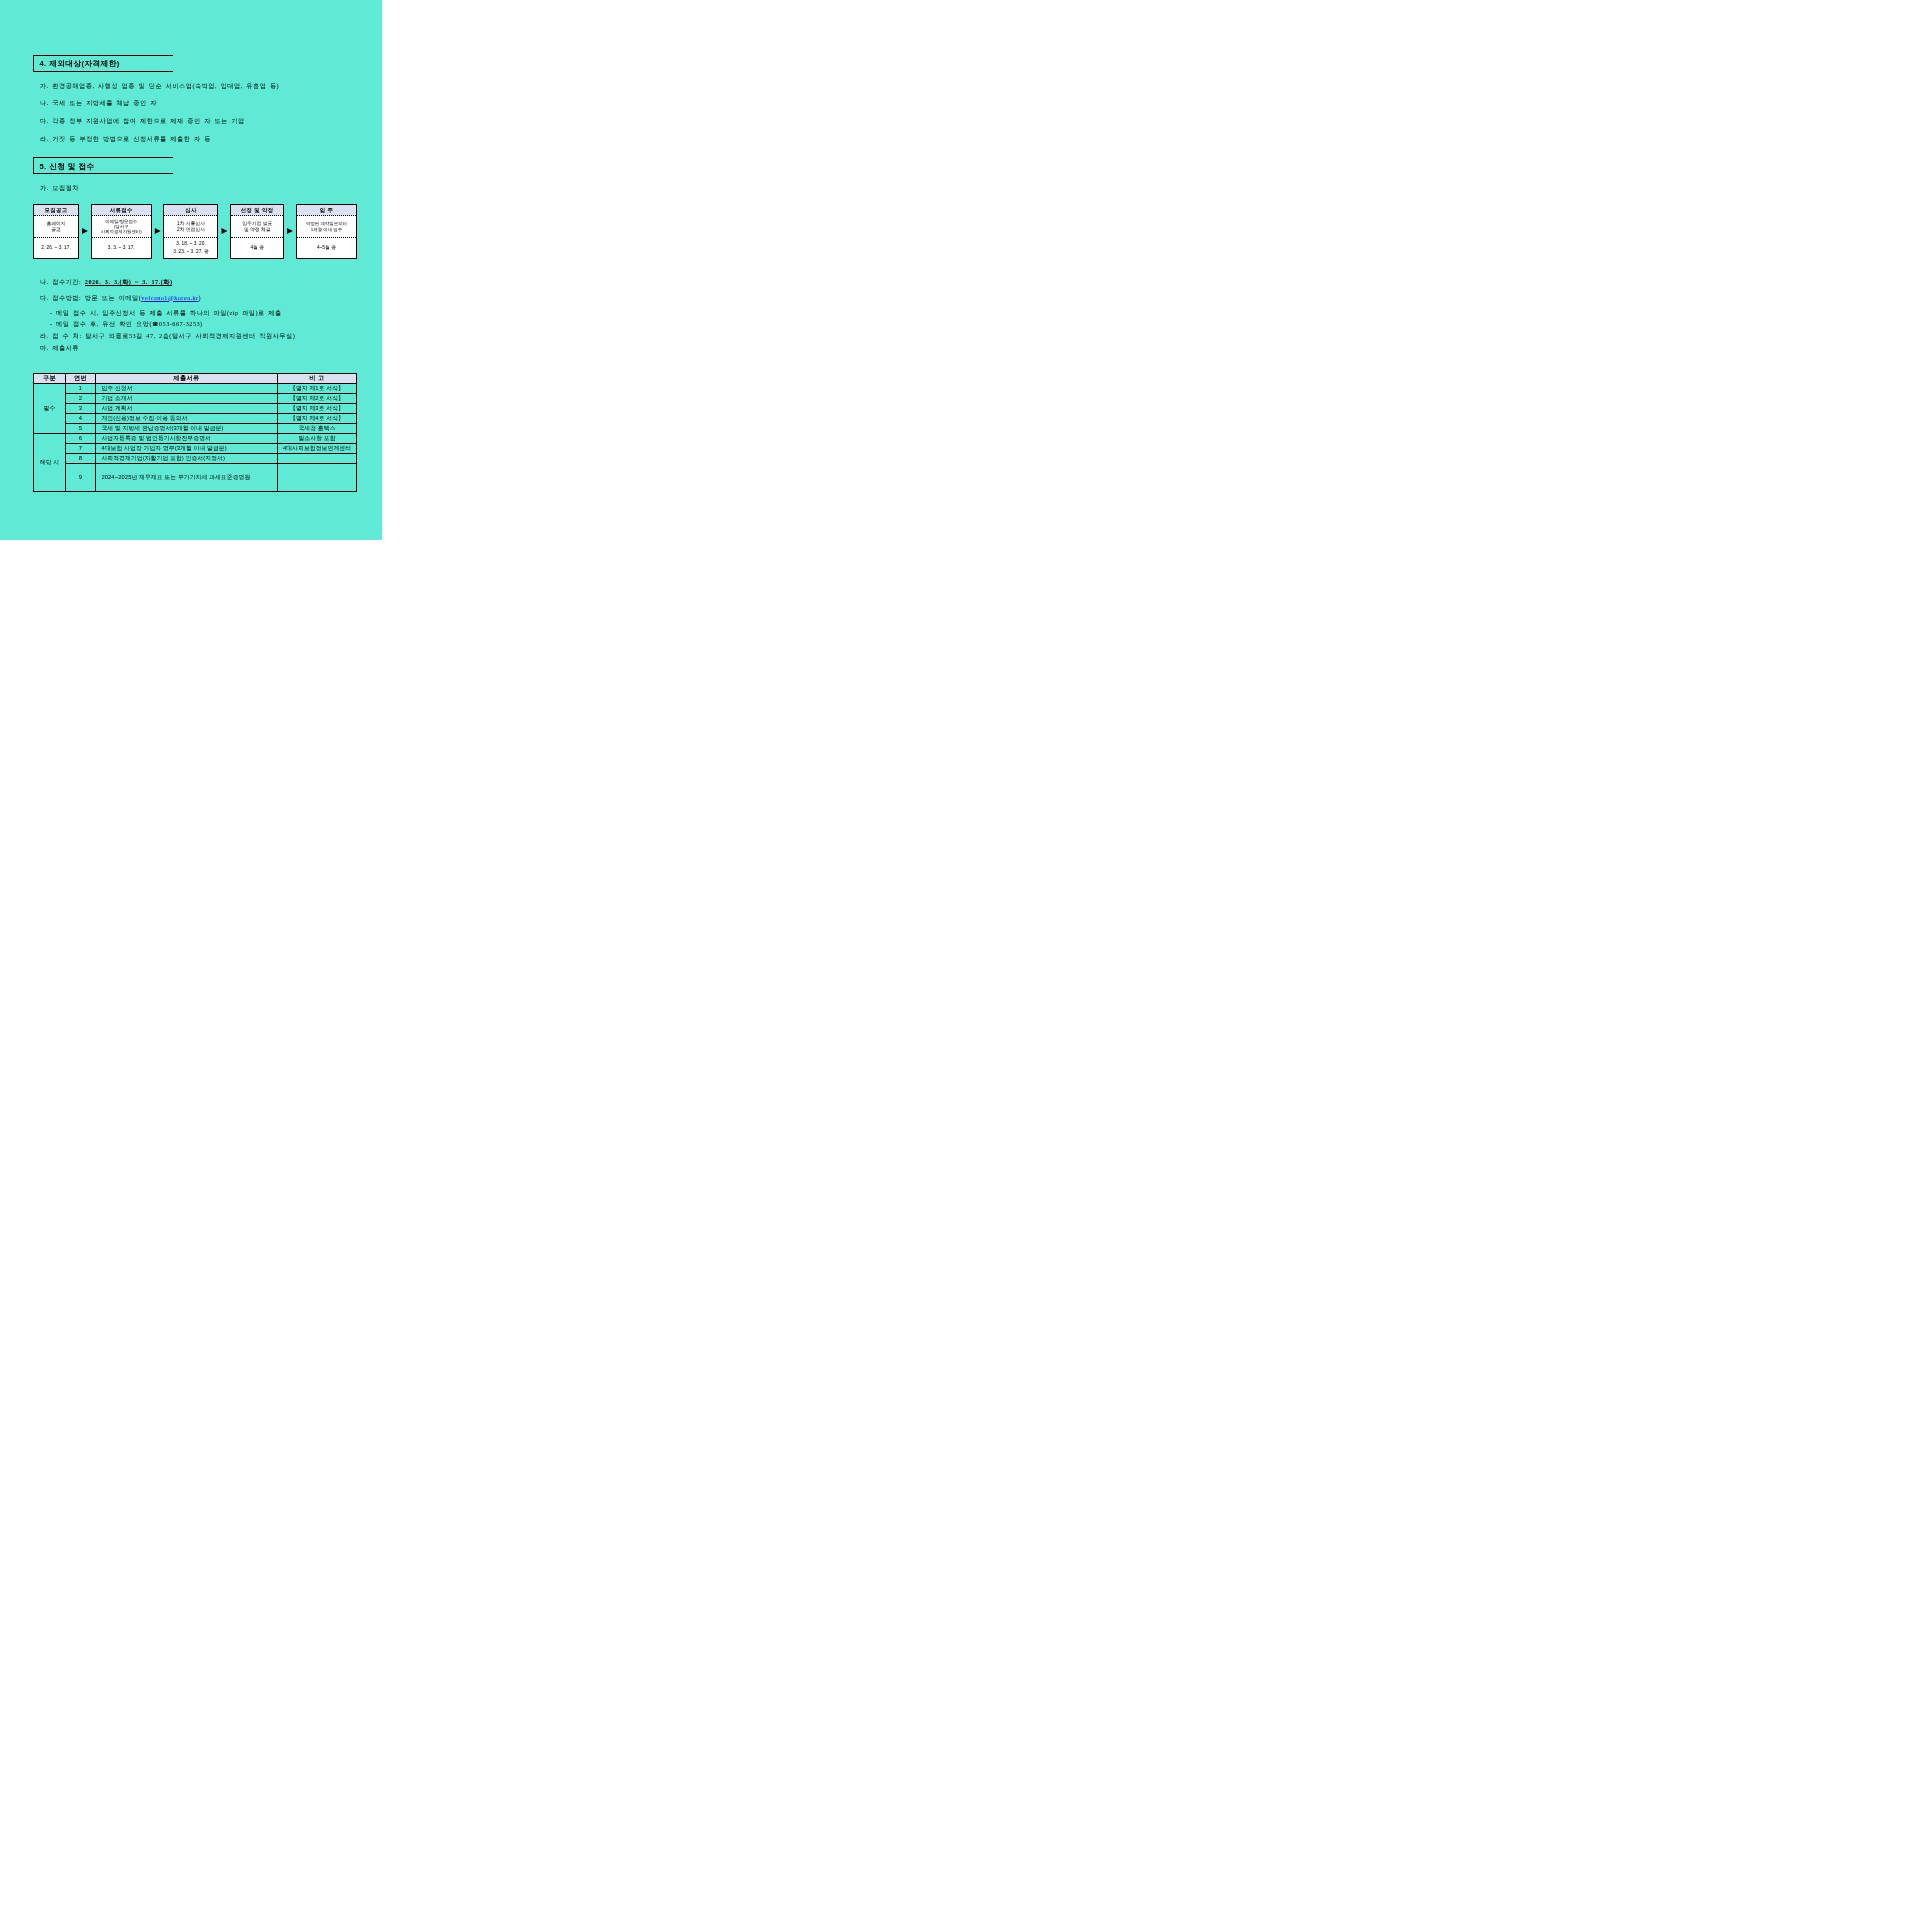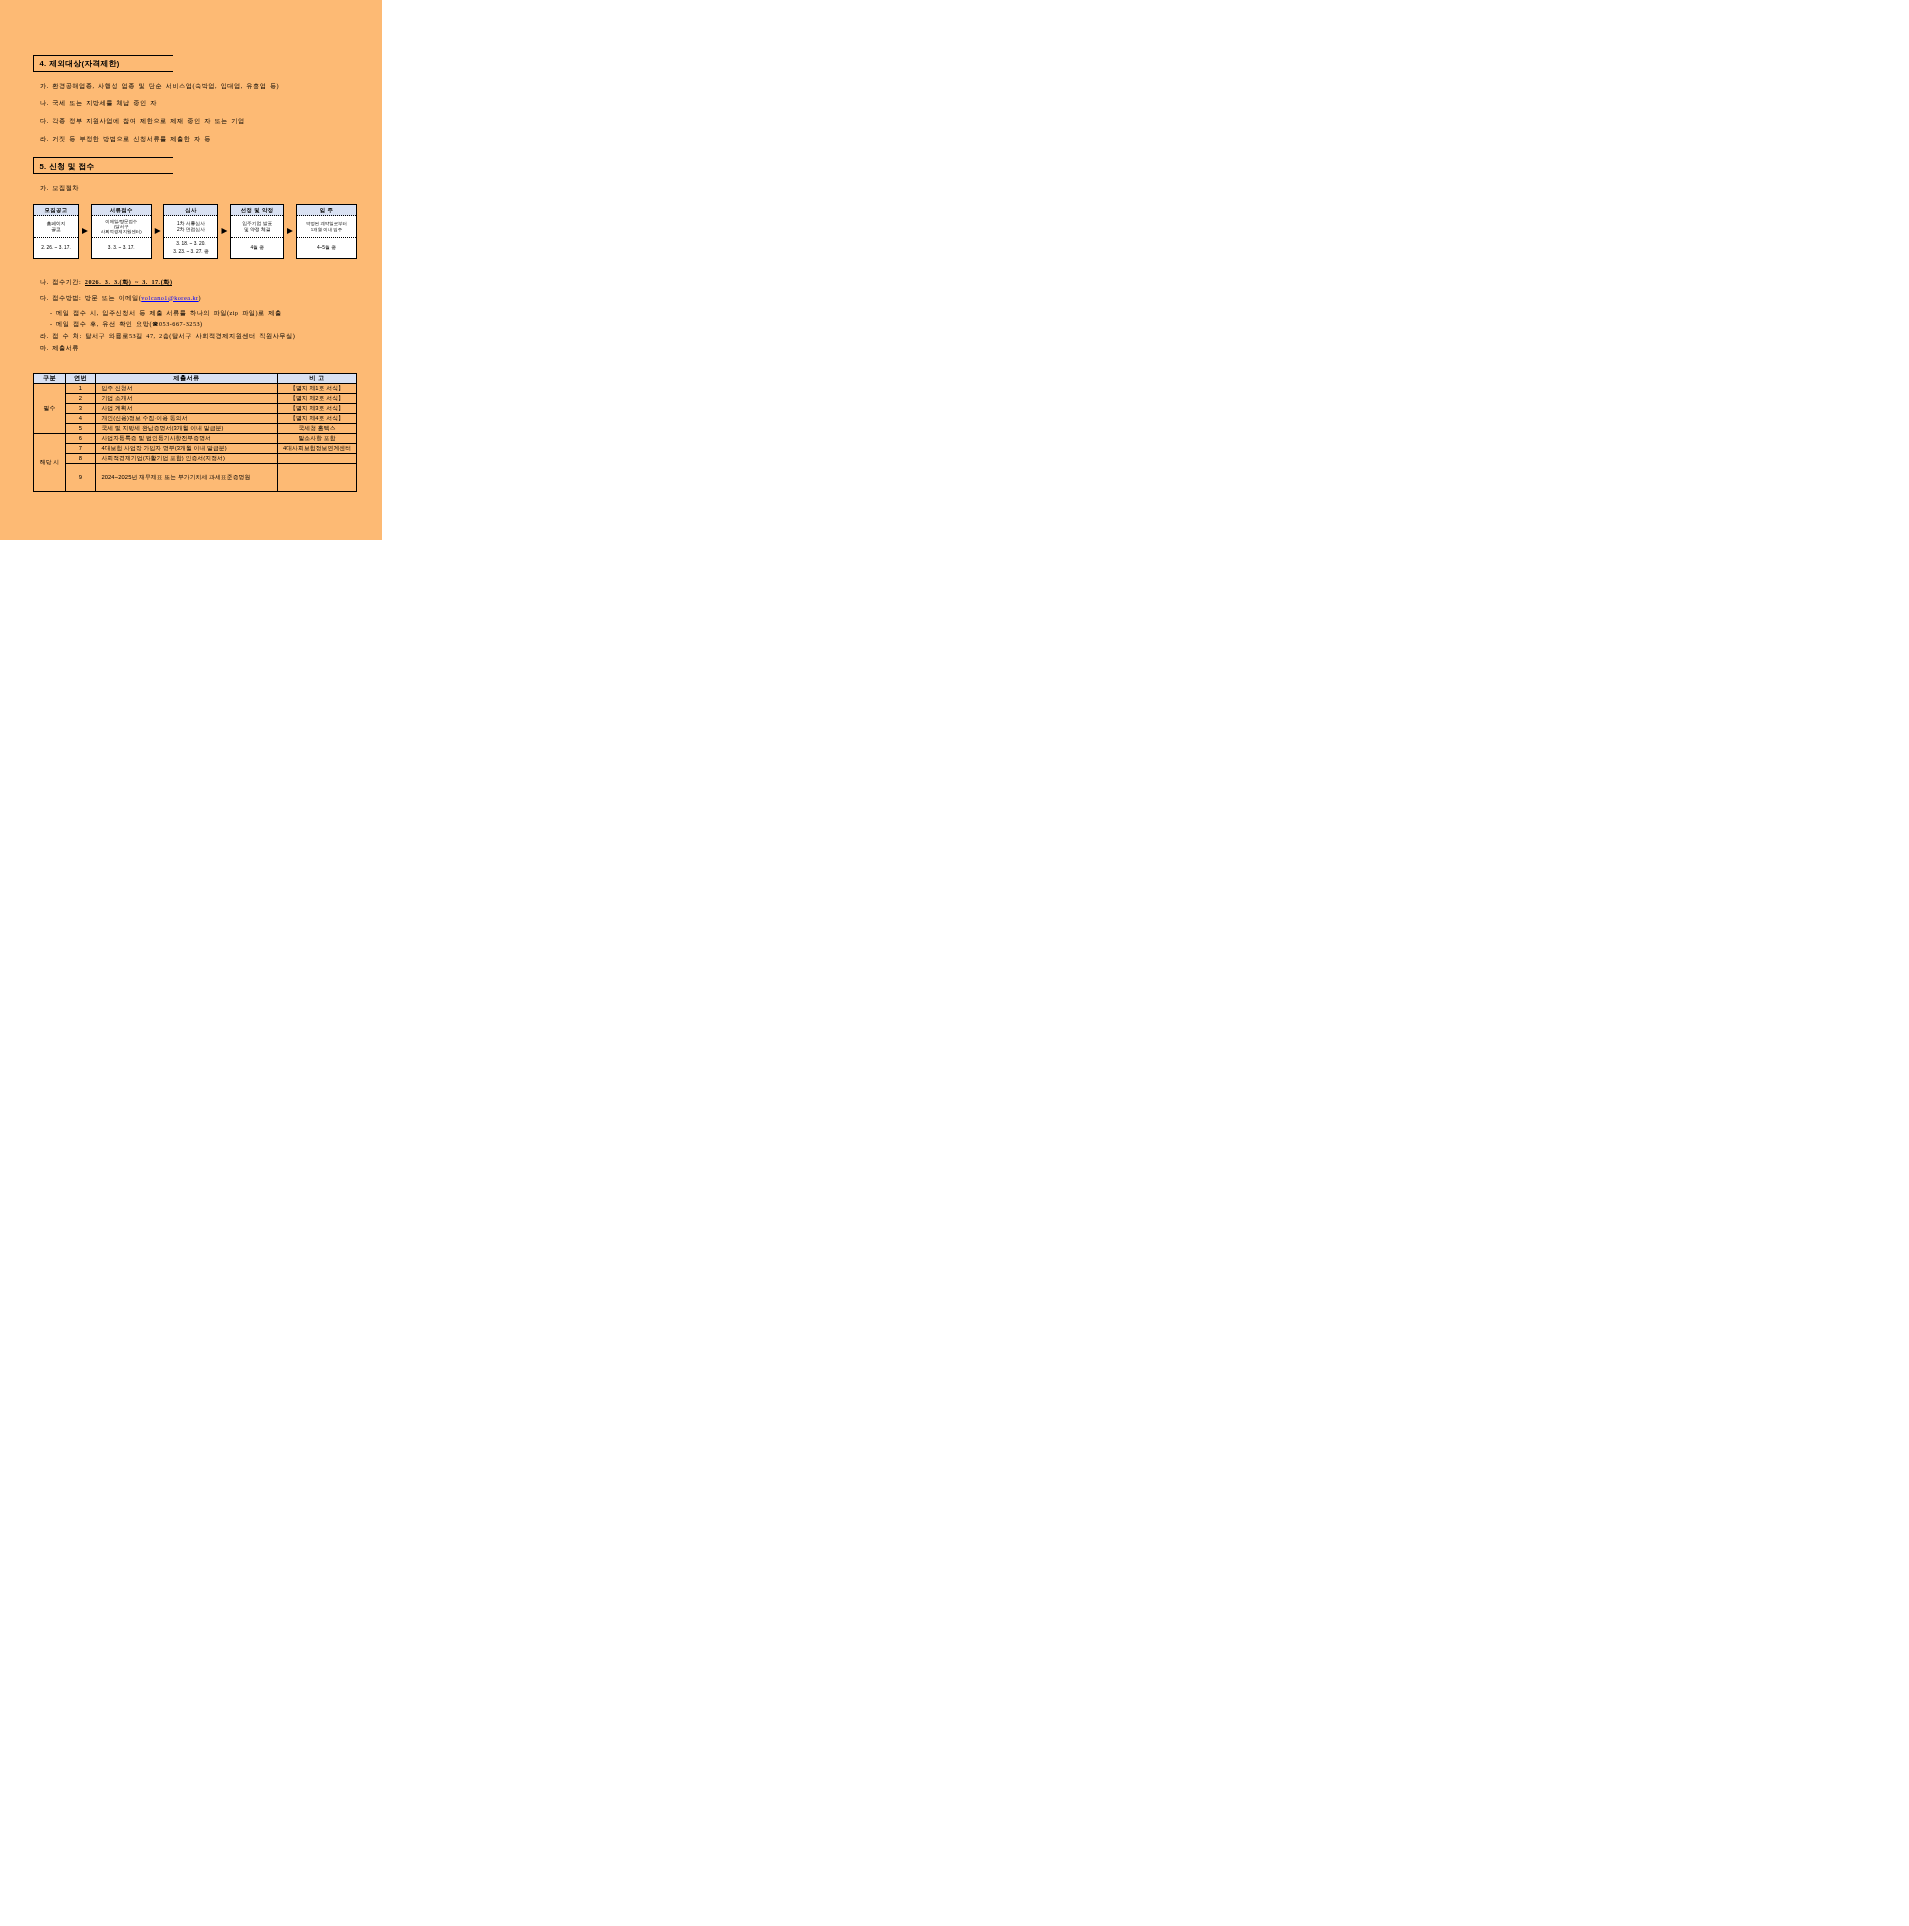--- a/index.html
+++ b/index.html
@@ -5,21 +5,21 @@
   * { margin: 0; padding: 0; box-sizing: border-box; }
   html, body { background: #ffffff; }
   body {
     width: 382px; min-height: 540px;
     font-family: "Liberation Serif", "DejaVu Serif", serif;
     color: #000;
   }
   .page {
     width: 382px; min-height: 540px;
     padding: 55px 25.4px 15.4px 33px;
-    background: #fdba74;
+    background: #5eead4;
     position: relative;
   }
 
   
   .sec-box {
     width: 140px;
     border-top: 0.8px solid #000;
     border-left: 0.4px solid #000;
     border-bottom: 1.9px solid #000;
     padding: 3.1px 0 2.7px 5.4px;

